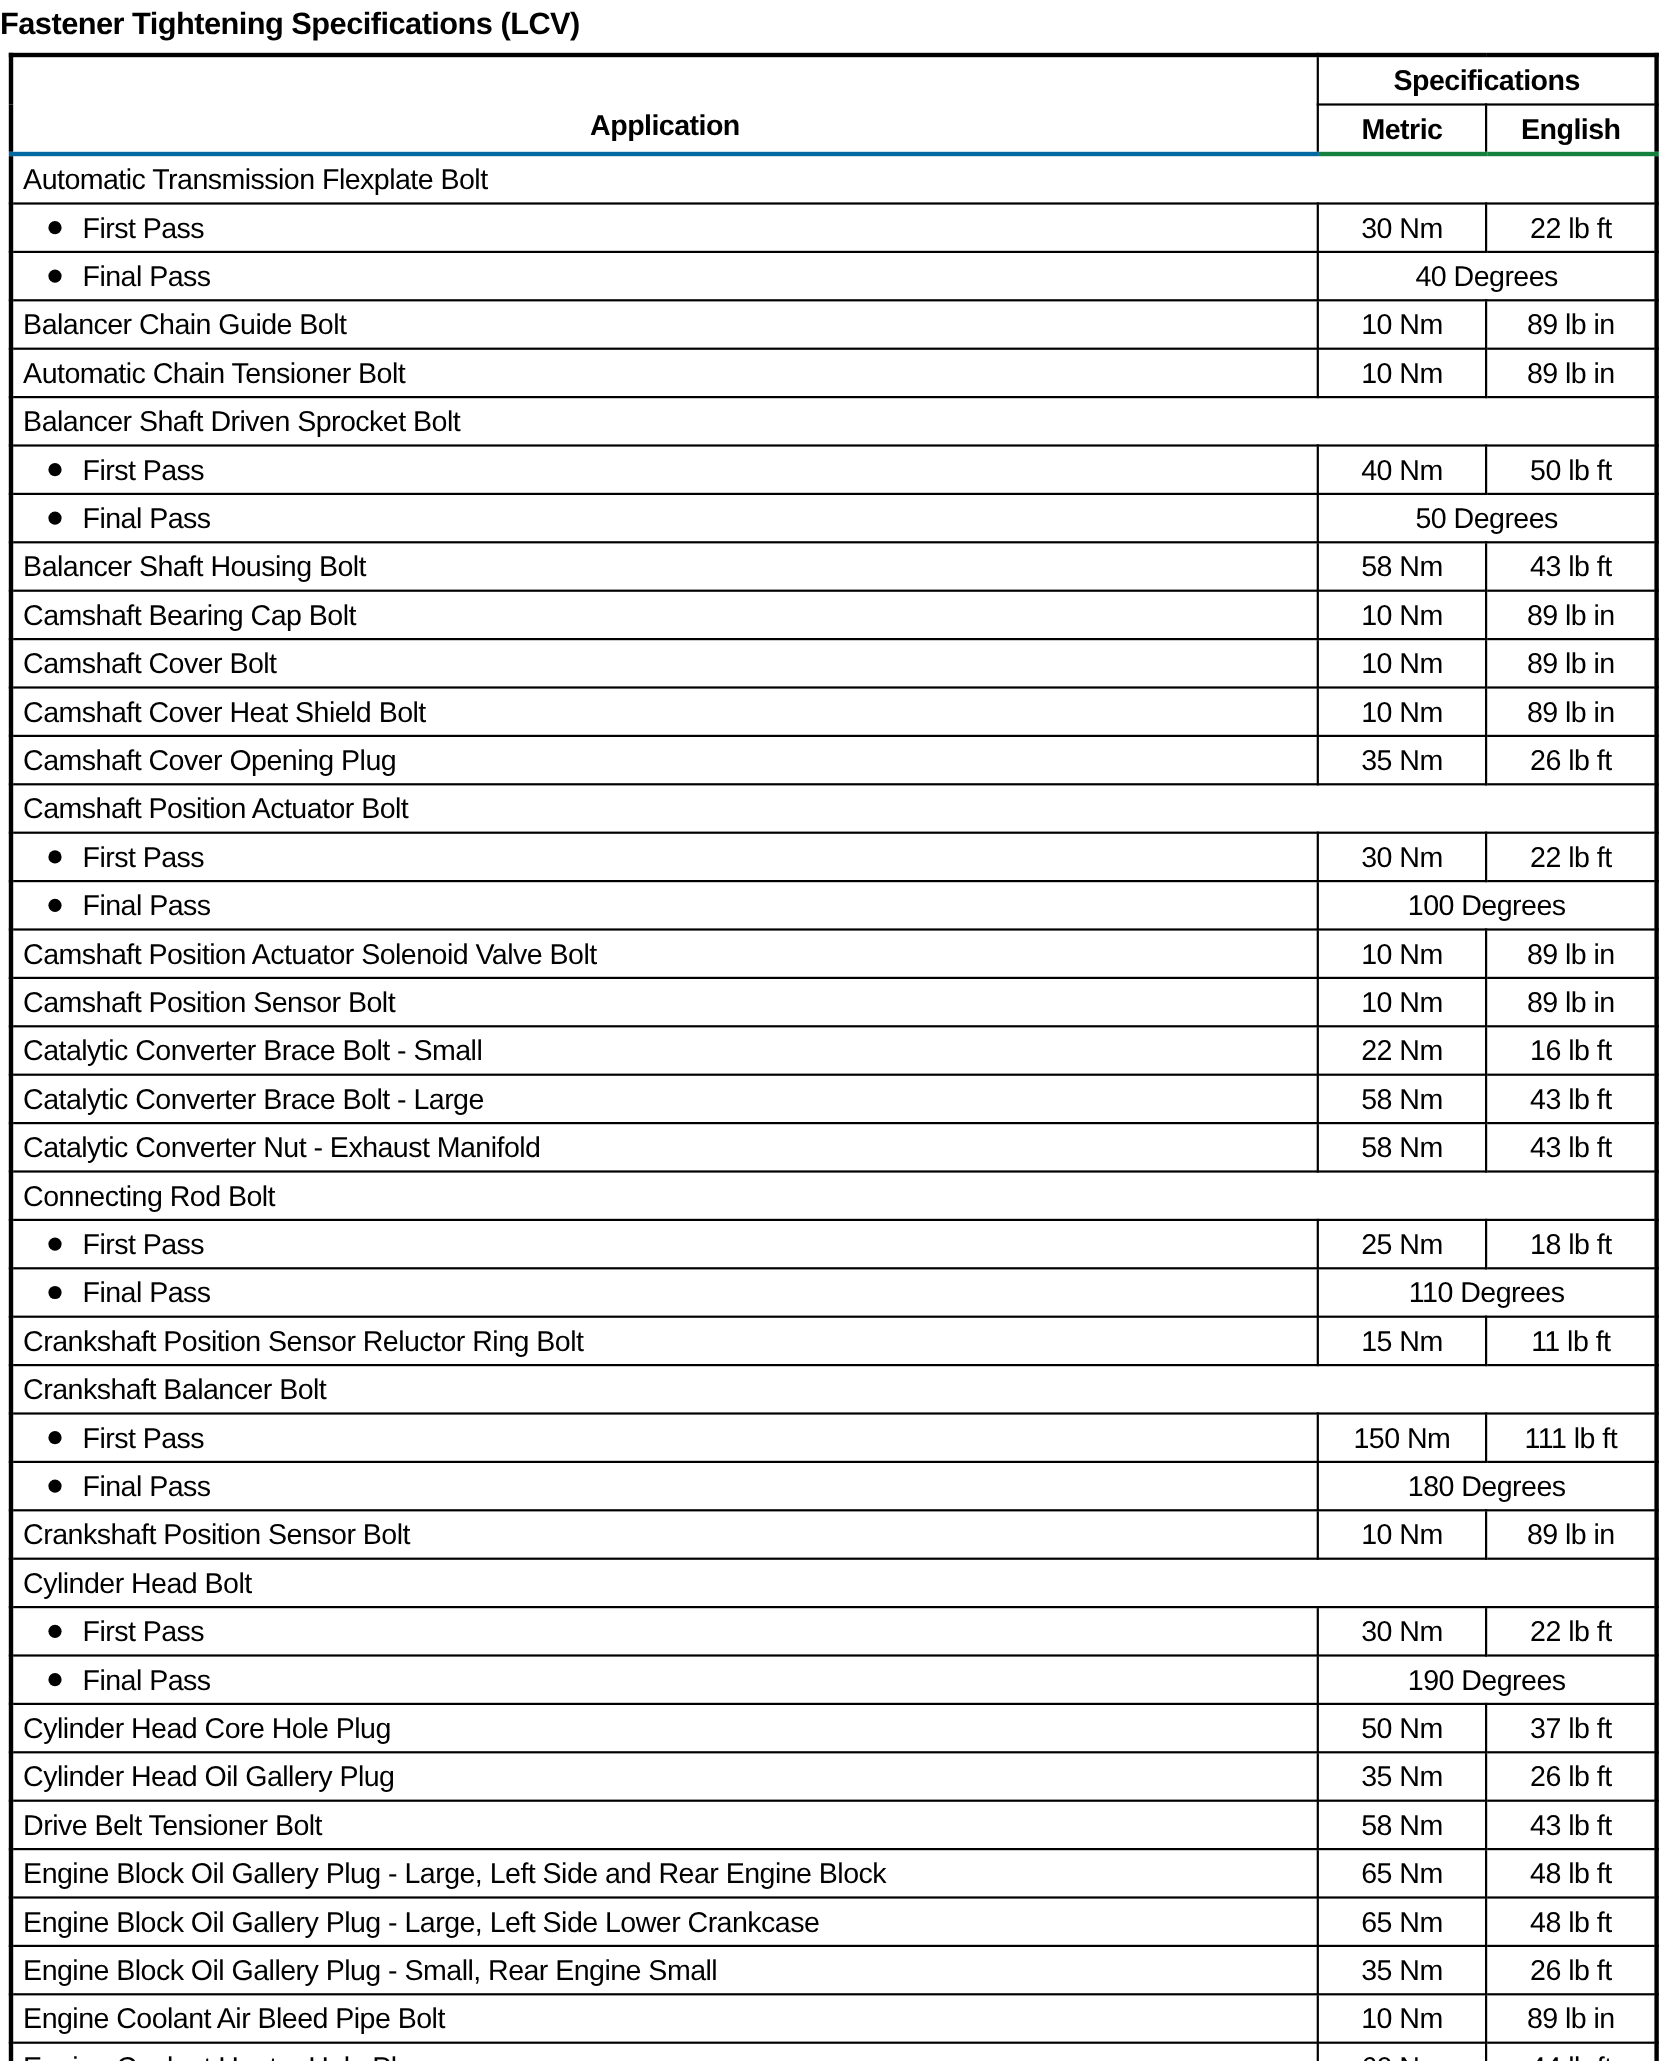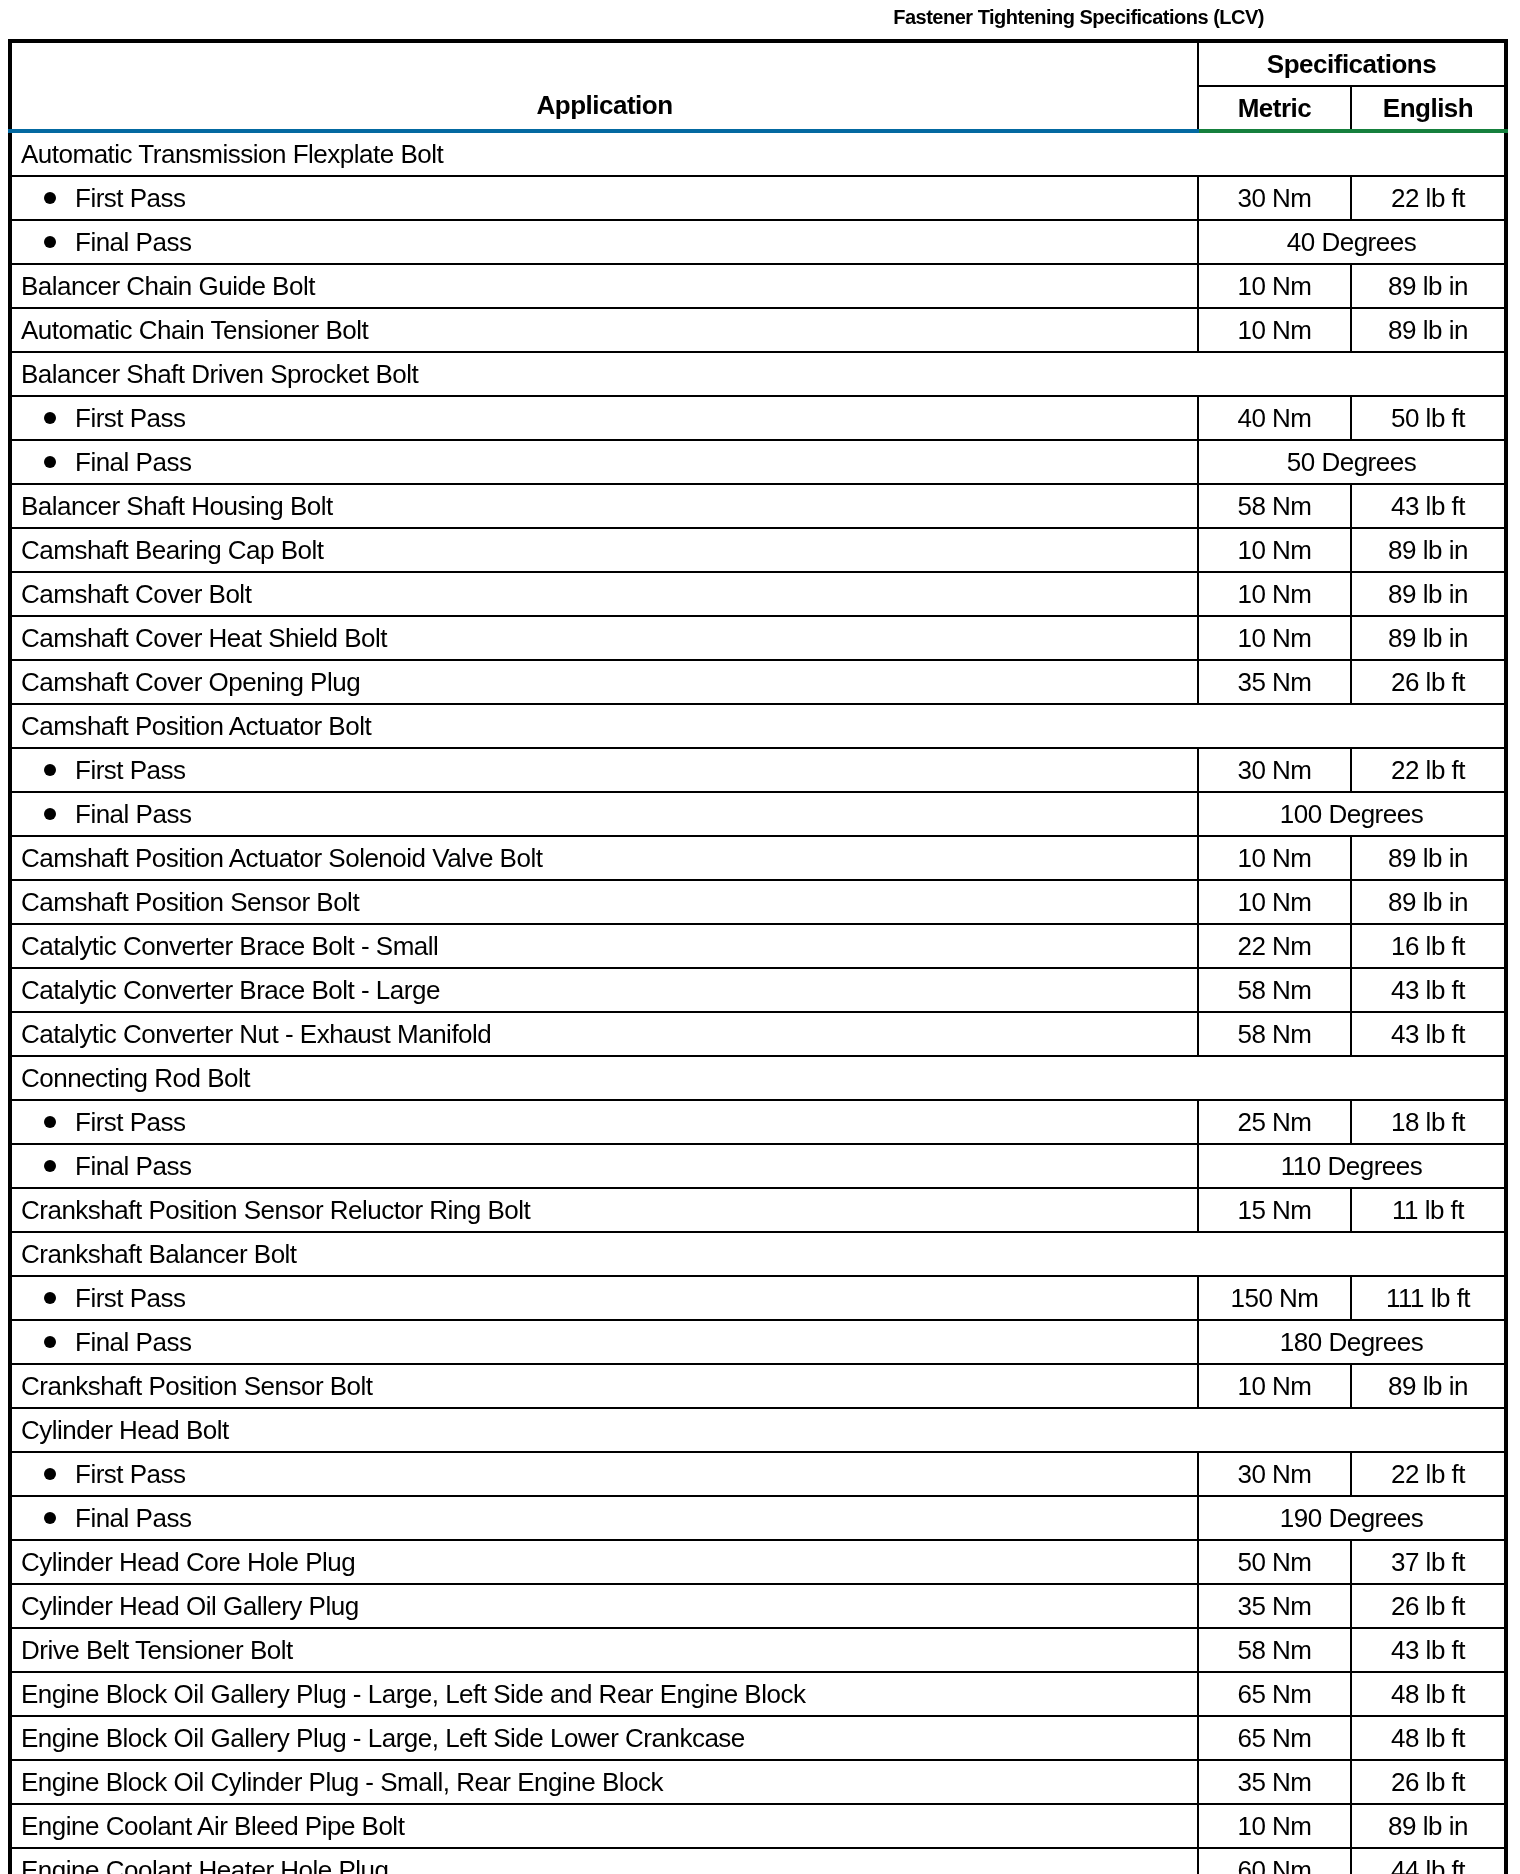--- a/index.html
+++ b/index.html
@@ -8,22 +8,22 @@
     background: #ffffff;
     width: 1520px;
     height: 1874px;
     font-family: "Liberation Sans", sans-serif;
     color: #000000;
     overflow: hidden;
   }
   .title {
     width: 1264px;
     padding-top: 6px;
-    text-align: right;
-    font-size: 20px;
+    text-align: left;
+    font-size: 28px;
     font-weight: bold;
     letter-spacing: -0.5px;
     white-space: nowrap;
   }
   table.spec-table {
     border-collapse: collapse;
     table-layout: fixed;
     margin: 10px 0 0 8px;
     width: 1496px;
     border: 4px solid #000000;
@@ -259,21 +259,21 @@
           <td class="app">Engine Block Oil Gallery Plug - Large, Left Side and Rear Engine Block</td>
           <td class="val">65 Nm</td>
           <td class="val">48 lb ft</td>
         </tr>
         <tr>
           <td class="app">Engine Block Oil Gallery Plug - Large, Left Side Lower Crankcase</td>
           <td class="val">65 Nm</td>
           <td class="val">48 lb ft</td>
         </tr>
         <tr>
-          <td class="app">Engine Block Oil Cylinder Plug - Small, Rear Engine Block</td>
+          <td class="app">Engine Block Oil Gallery Plug - Small, Rear Engine Small</td>
           <td class="val">35 Nm</td>
           <td class="val">26 lb ft</td>
         </tr>
         <tr>
           <td class="app">Engine Coolant Air Bleed Pipe Bolt</td>
           <td class="val">10 Nm</td>
           <td class="val">89 lb in</td>
         </tr>
         <tr>
           <td class="app">Engine Coolant Heater Hole Plug</td>

